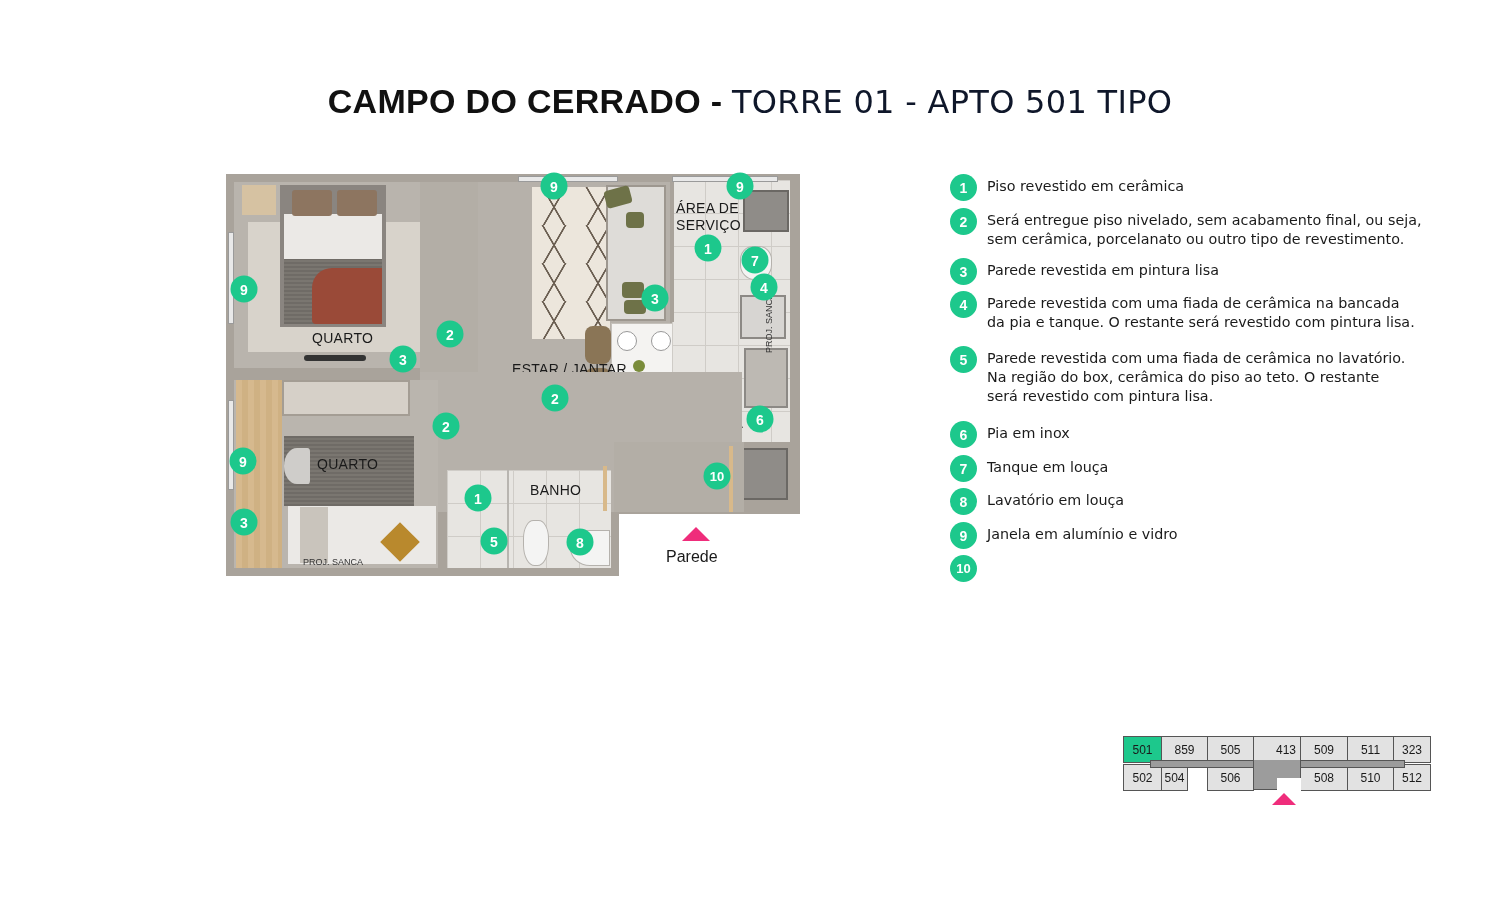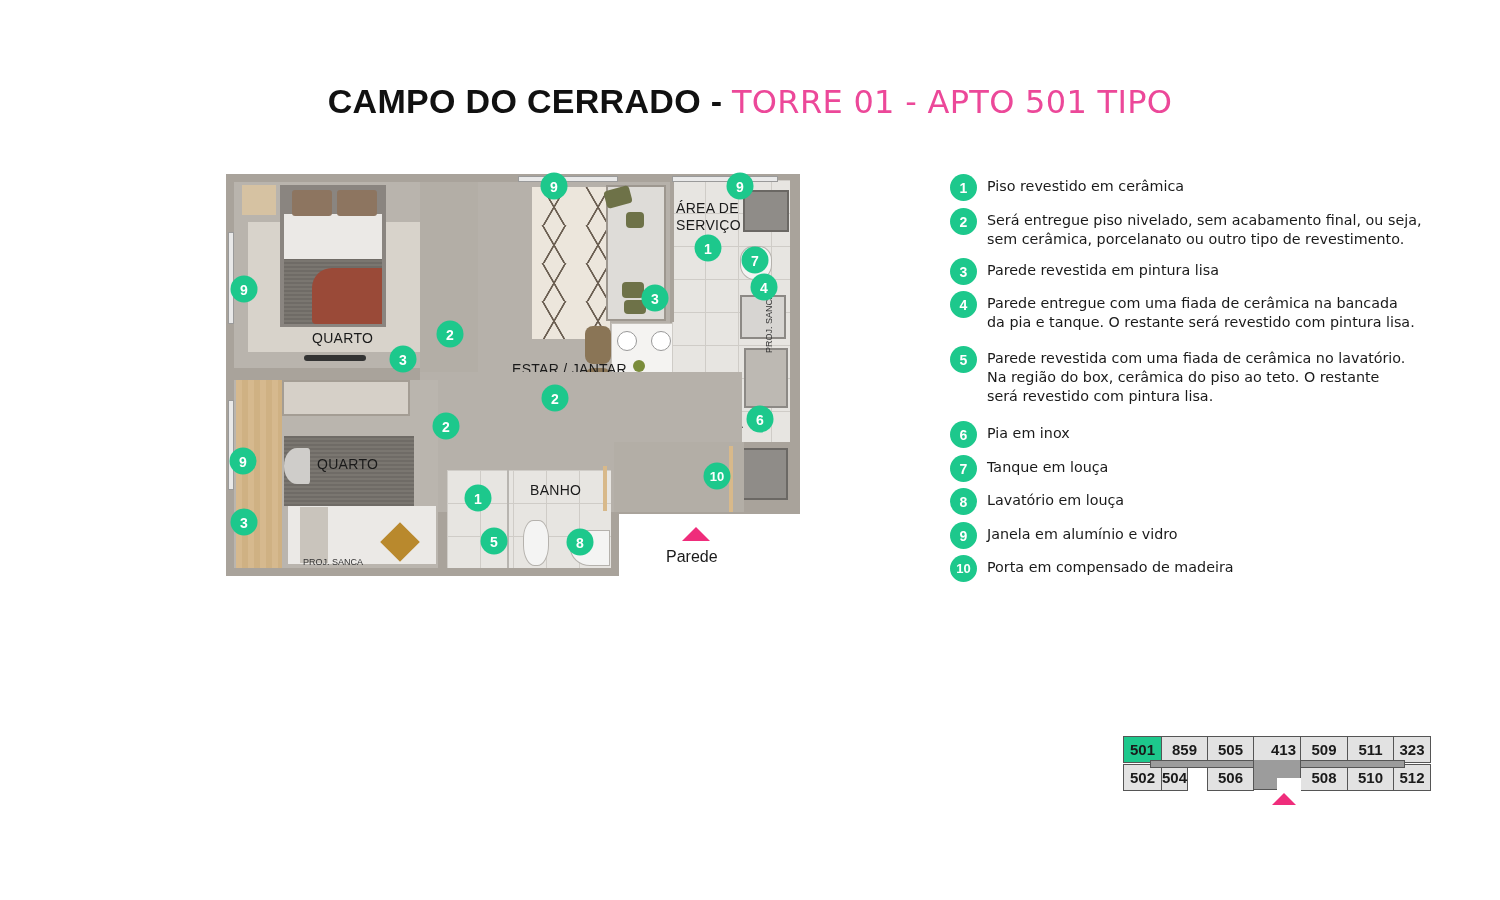--- a/index.html
+++ b/index.html
@@ -5,21 +5,21 @@
   html, body { margin: 0; padding: 0; }
   body {
     width: 1500px; height: 900px; background: #ffffff; position: relative; overflow: hidden;
     font-family: "Liberation Sans", "DejaVu Sans", sans-serif; color: #1a1a1a;
   }
   .title {
     position: absolute; left: 0; width: 1500px; top: 82px; text-align: center;
     font-size: 34px; letter-spacing: 0.3px; white-space: nowrap;
   }
   .title .bold { font-weight: 700; color: #111; }
-  .title .light { font-weight: 400; color: #ec4899; font-family: "DejaVu Sans", sans-serif; font-size: 32px; }
+  .title .light { font-weight: 400; color: #0f172a; font-family: "DejaVu Sans", sans-serif; font-size: 32px; }
   .wall-outer { position: absolute; background: #a9a39b; }
   .room { position: absolute; }
   .floor-concrete { background: #b9b4ad; }
   .floor-tile {
     background-color: #e7e5e1;
     background-image:
       linear-gradient(#cfccc7 1px, transparent 1px),
       linear-gradient(90deg, #cfccc7 1px, transparent 1px);
     background-size: 33px 33px;
   }
@@ -73,21 +73,21 @@
     width: 27px; height: 27px; border-radius: 50%; background: #1dc88c; color: #fff;
     font-weight: 700; font-size: 14px; display: flex; align-items: center; justify-content: center;
     flex: none;
   }
   .legend-text {
     margin-left: 10px; font-size: 15.5px; line-height: 19px; color: #1a1a1a; padding-top: 3px;
     white-space: pre-line; font-family: "DejaVu Sans", sans-serif; font-size: 14.3px;
   }
   .unit {
     position: absolute; height: 27px; background: #e2e2e2; border: 1px solid #555; box-sizing: border-box;
-    font-size: 15px; font-weight: 700; display: flex; align-items: center; justify-content: center; color: #1a1a1a;
+    font-size: 12px; font-weight: 400; display: flex; align-items: center; justify-content: center; color: #1a1a1a;
   }
   .unit.active { background: #1dc88c; }
   .corridor { position: absolute; background: #9c9c9c; border: 1px solid #555; box-sizing: border-box; }
 </style>
 </head>
 <body>
 
 <div class="title">
   <span class="bold">CAMPO DO CERRADO -</span>
   <span class="light">TORRE 01 - APTO 501 TIPO</span>
@@ -207,21 +207,21 @@
     <span class="legend-num">2</span>
     <span class="legend-text">Será entregue piso nivelado, sem acabamento final, ou seja,
 sem cerâmica, porcelanato ou outro tipo de revestimento.</span>
   </div>
   <div class="legend-item" style="left:950px; top:258px;">
     <span class="legend-num">3</span>
     <span class="legend-text">Parede revestida em pintura lisa</span>
   </div>
   <div class="legend-item" style="left:950px; top:291px;">
     <span class="legend-num">4</span>
-    <span class="legend-text">Parede entregue com uma fiada de cerâmica na bancada
+    <span class="legend-text">Parede revestida com uma fiada de cerâmica na bancada
 da pia e tanque. O restante será revestido com pintura lisa.</span>
   </div>
   <div class="legend-item" style="left:950px; top:346px;">
     <span class="legend-num">5</span>
     <span class="legend-text">Parede revestida com uma fiada de cerâmica no lavatório.
 Na região do box, cerâmica do piso ao teto. O restante
 será revestido com pintura lisa.</span>
   </div>
   <div class="legend-item" style="left:950px; top:421px;">
     <span class="legend-num">6</span>
@@ -234,21 +234,20 @@
   <div class="legend-item" style="left:950px; top:488px;">
     <span class="legend-num">8</span>
     <span class="legend-text">Lavatório em louça</span>
   </div>
   <div class="legend-item" style="left:950px; top:522px;">
     <span class="legend-num">9</span>
     <span class="legend-text">Janela em alumínio e vidro</span>
   </div>
   <div class="legend-item" style="left:950px; top:555px;">
     <span class="legend-num" style="font-size:13px;">10</span>
-    <span class="legend-text">Porta em compensado de madeira</span>
   </div>
 </div>
 
 <div>
 
   <div class="unit active" style="left:1123px; top:736px; width:39px;">501</div>
   <div class="unit" style="left:1161px; top:736px; width:47px;">859</div>
   <div class="unit" style="left:1207px; top:736px; width:47px;">505</div>
   <div class="unit" style="left:1253px; top:736px; width:48px; justify-content:flex-end; padding-right:4px;">413</div>
   <div class="unit" style="left:1300px; top:736px; width:48px;">509</div>

